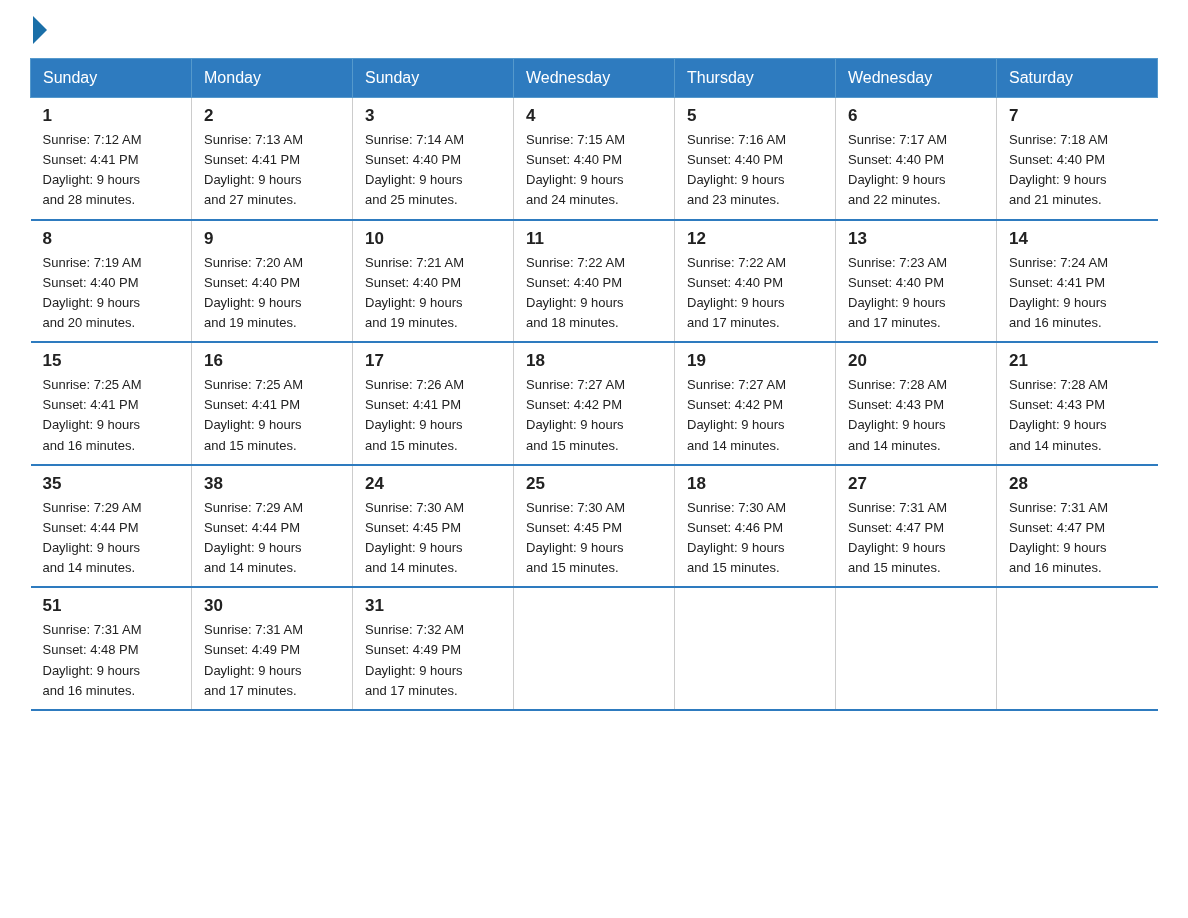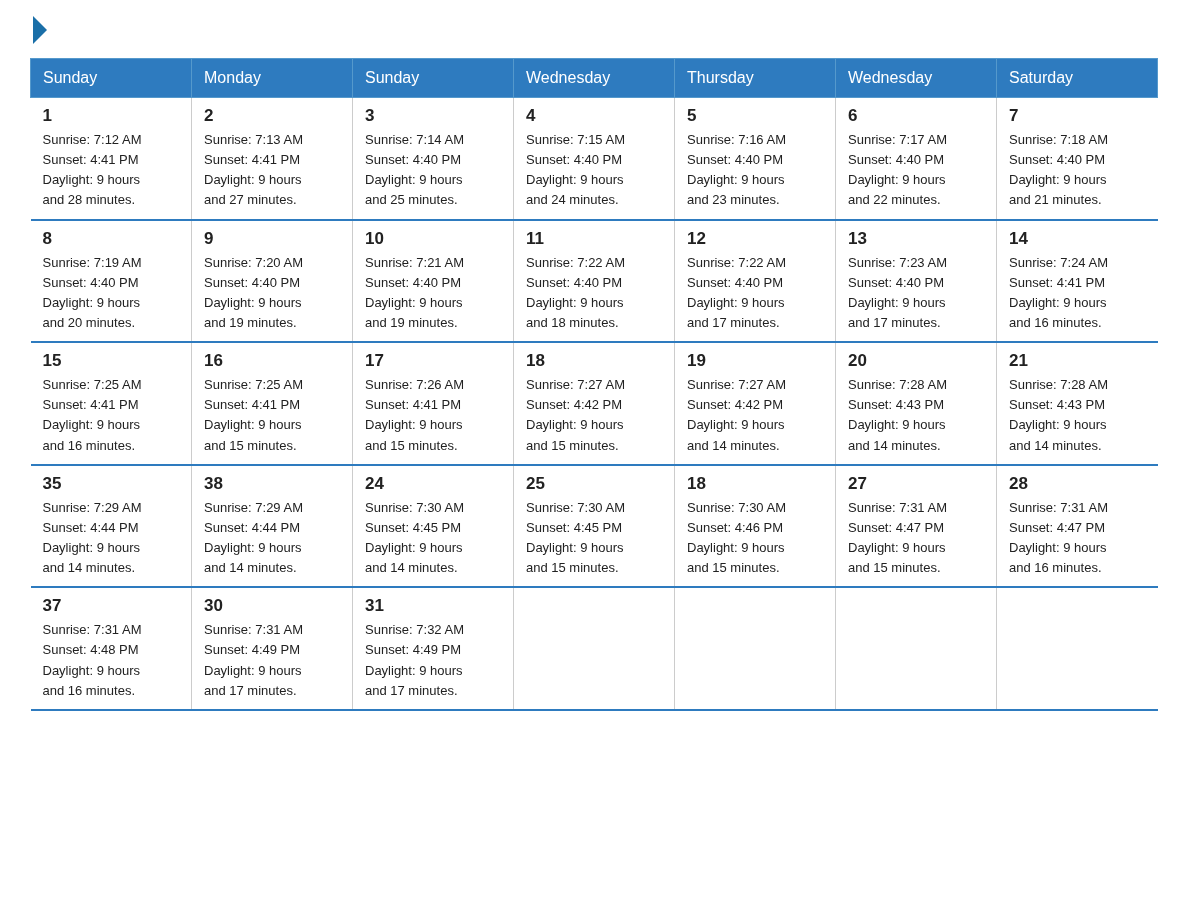--- a/index.html
+++ b/index.html
@@ -249,21 +249,21 @@
           <span class="day-number">27</span>
           <span class="day-info">Sunrise: 7:31 AM<br>Sunset: 4:47 PM<br>Daylight: 9 hours<br>and 15 minutes.</span>
         </td>
         <td>
           <span class="day-number">28</span>
           <span class="day-info">Sunrise: 7:31 AM<br>Sunset: 4:47 PM<br>Daylight: 9 hours<br>and 16 minutes.</span>
         </td>
       </tr>
       <tr>
         <td>
-          <span class="day-number">37</span>
+          <span class="day-number">51</span>
           <span class="day-info">Sunrise: 7:31 AM<br>Sunset: 4:48 PM<br>Daylight: 9 hours<br>and 16 minutes.</span>
         </td>
         <td>
           <span class="day-number">30</span>
           <span class="day-info">Sunrise: 7:31 AM<br>Sunset: 4:49 PM<br>Daylight: 9 hours<br>and 17 minutes.</span>
         </td>
         <td>
           <span class="day-number">31</span>
           <span class="day-info">Sunrise: 7:32 AM<br>Sunset: 4:49 PM<br>Daylight: 9 hours<br>and 17 minutes.</span>
         </td>

